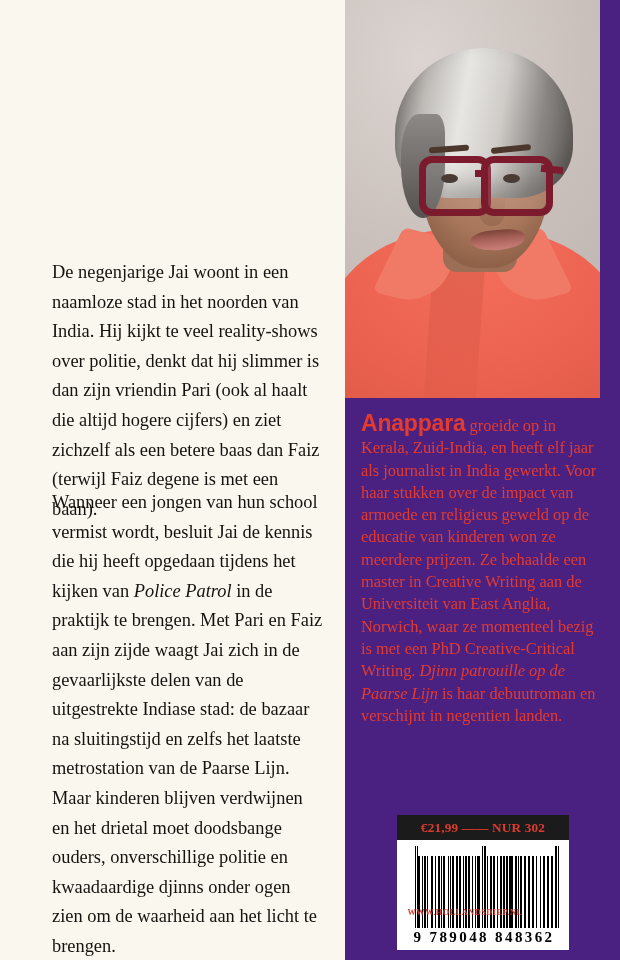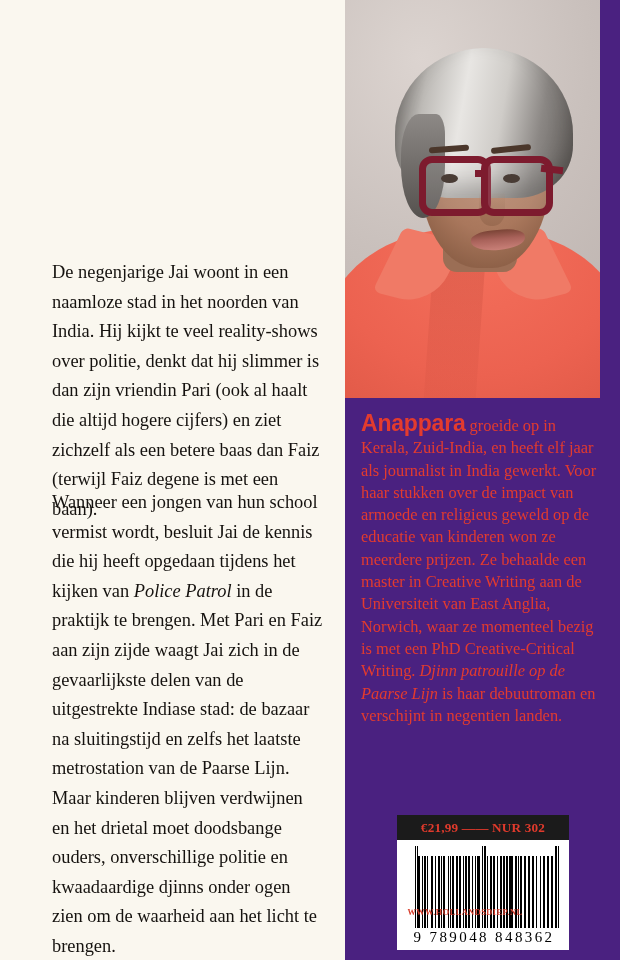--- a/index.html
+++ b/index.html
@@ -250,20 +250,21 @@
     color: #E03A2C;
     font-family: "Liberation Serif", serif;
     font-weight: bold;
     font-size: 13.2px;
     letter-spacing: 0.2px;
     white-space: nowrap;
   }
   #barcode-white {
     background: #FFFFFF;
     padding: 6px 10px 4px 12px;
+    font-weight: bold;
   }
   #barcode-bars {
     height: 82px;
     display: flex;
     align-items: flex-end;
     gap: 0;
   }
   #barcode-bars span { display: block; }
   #isbn-digits {
     text-align: center;

